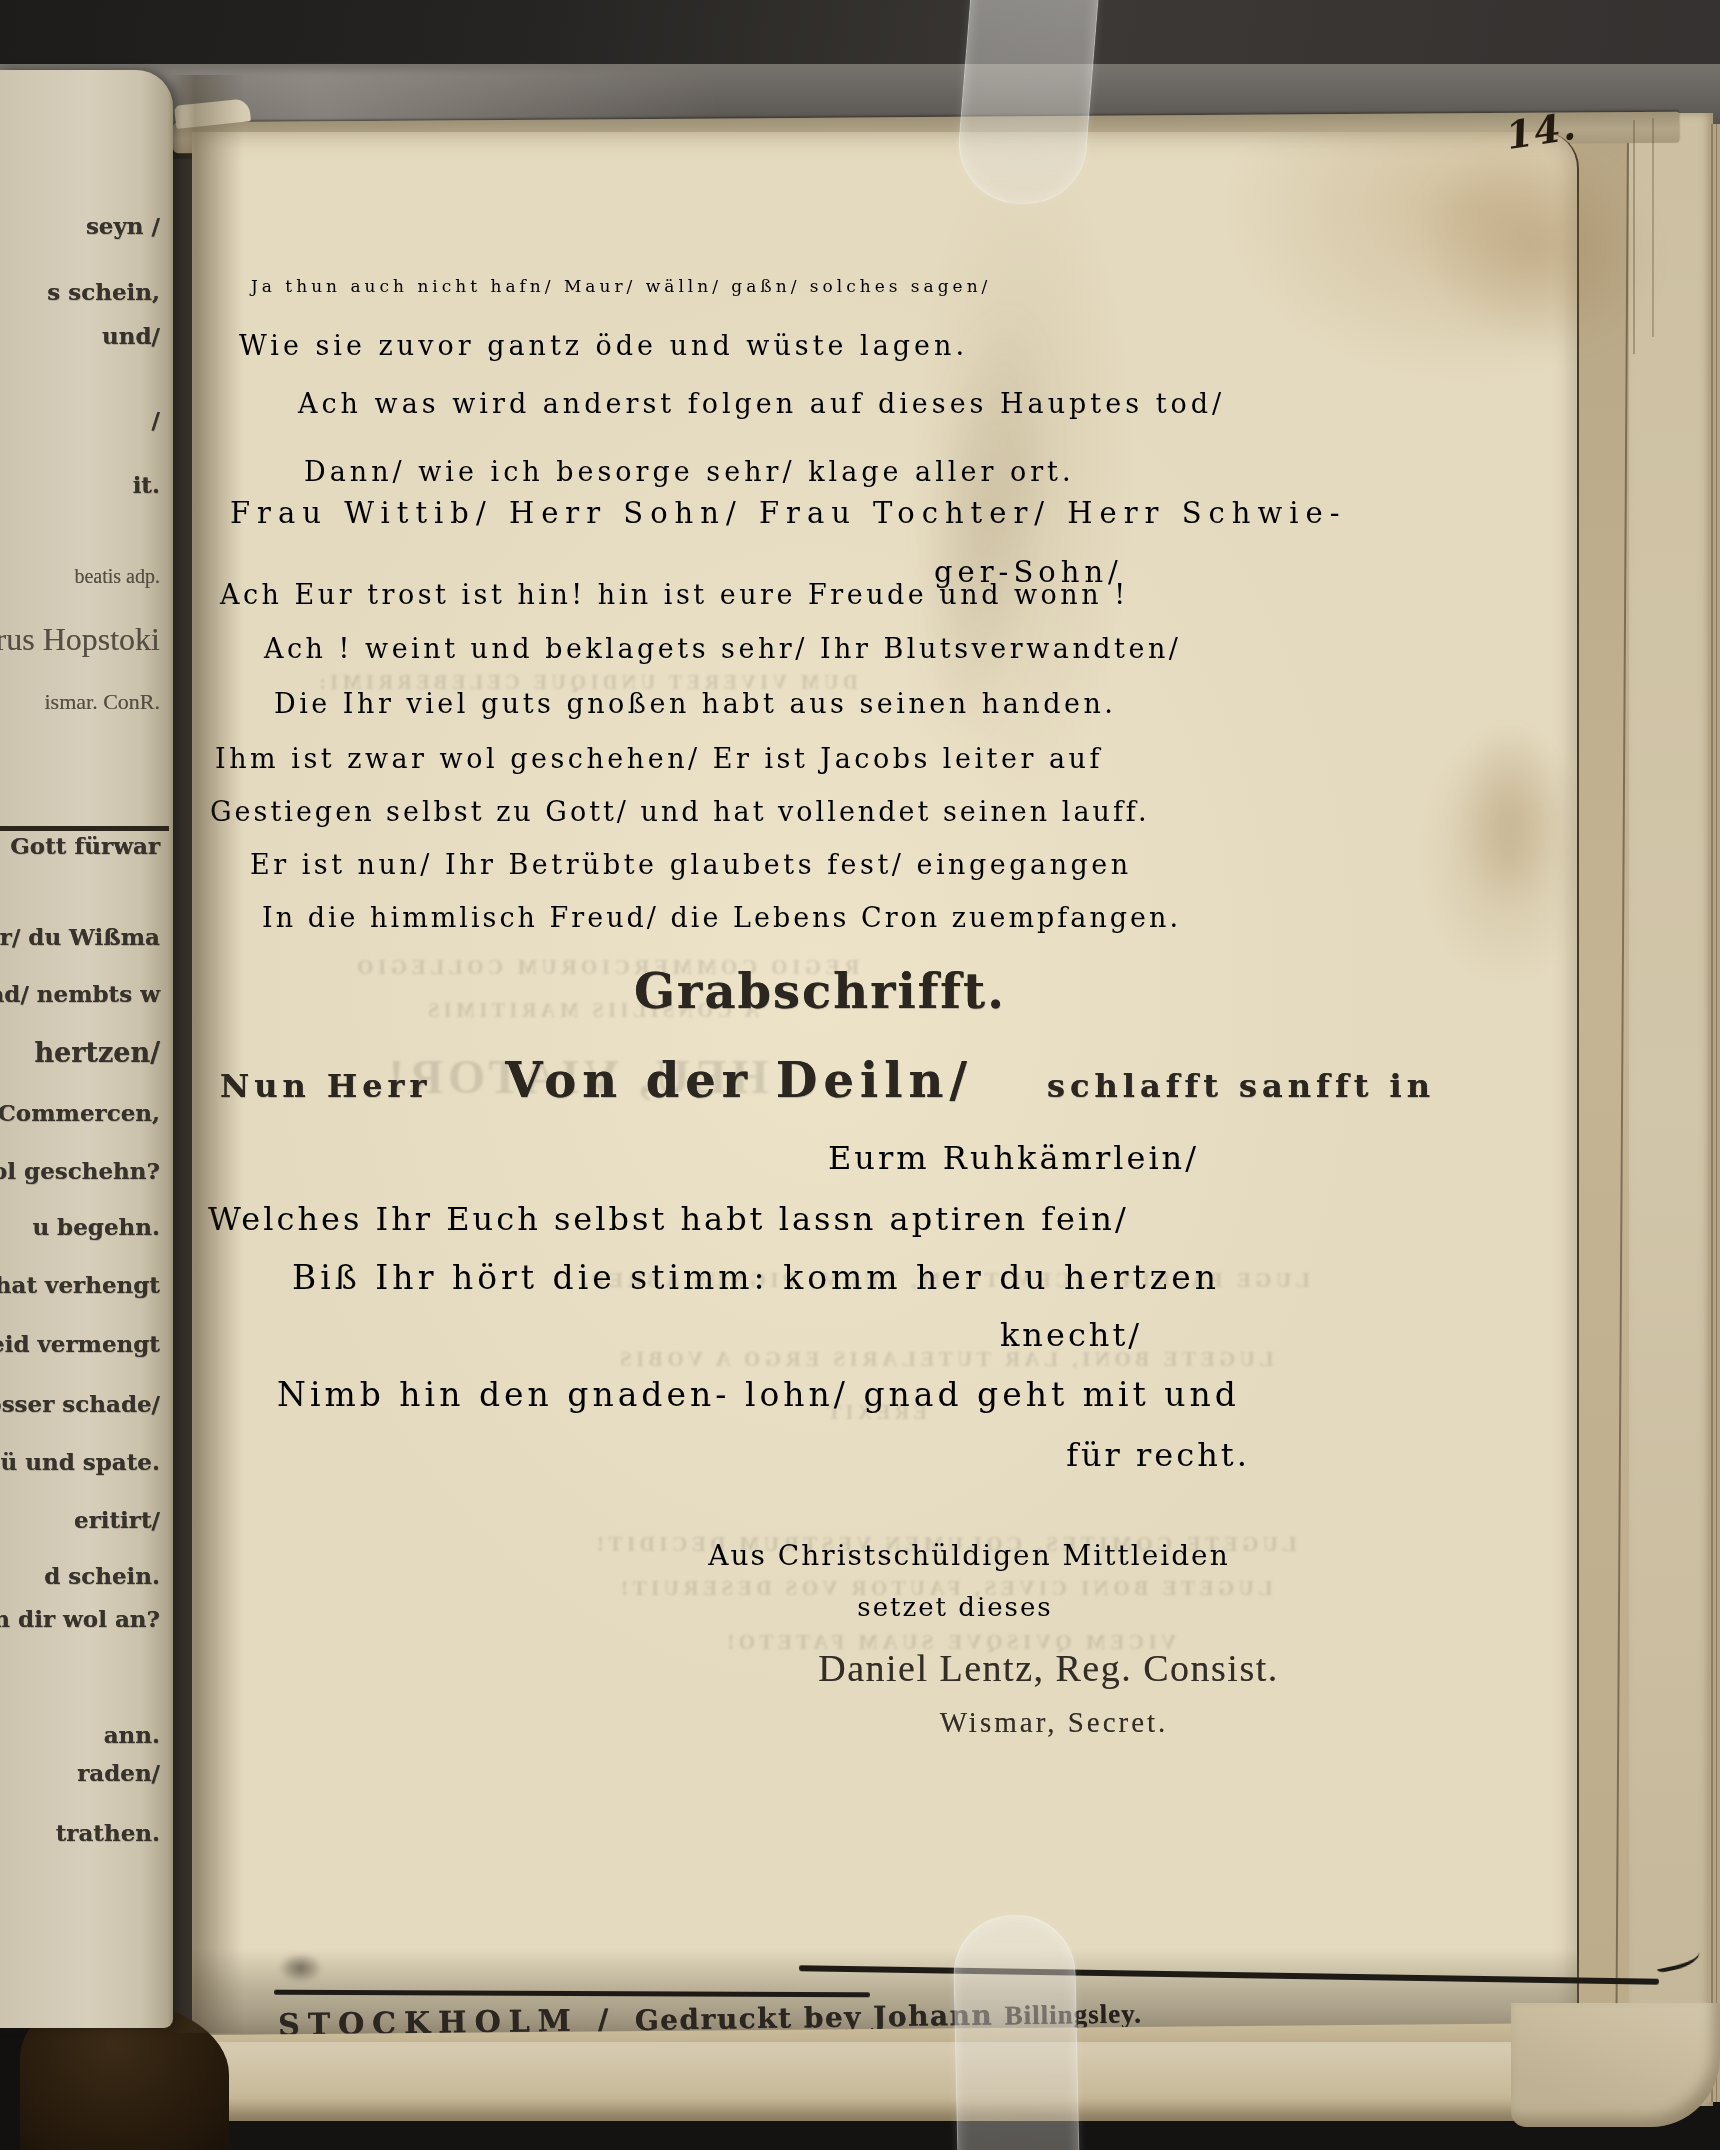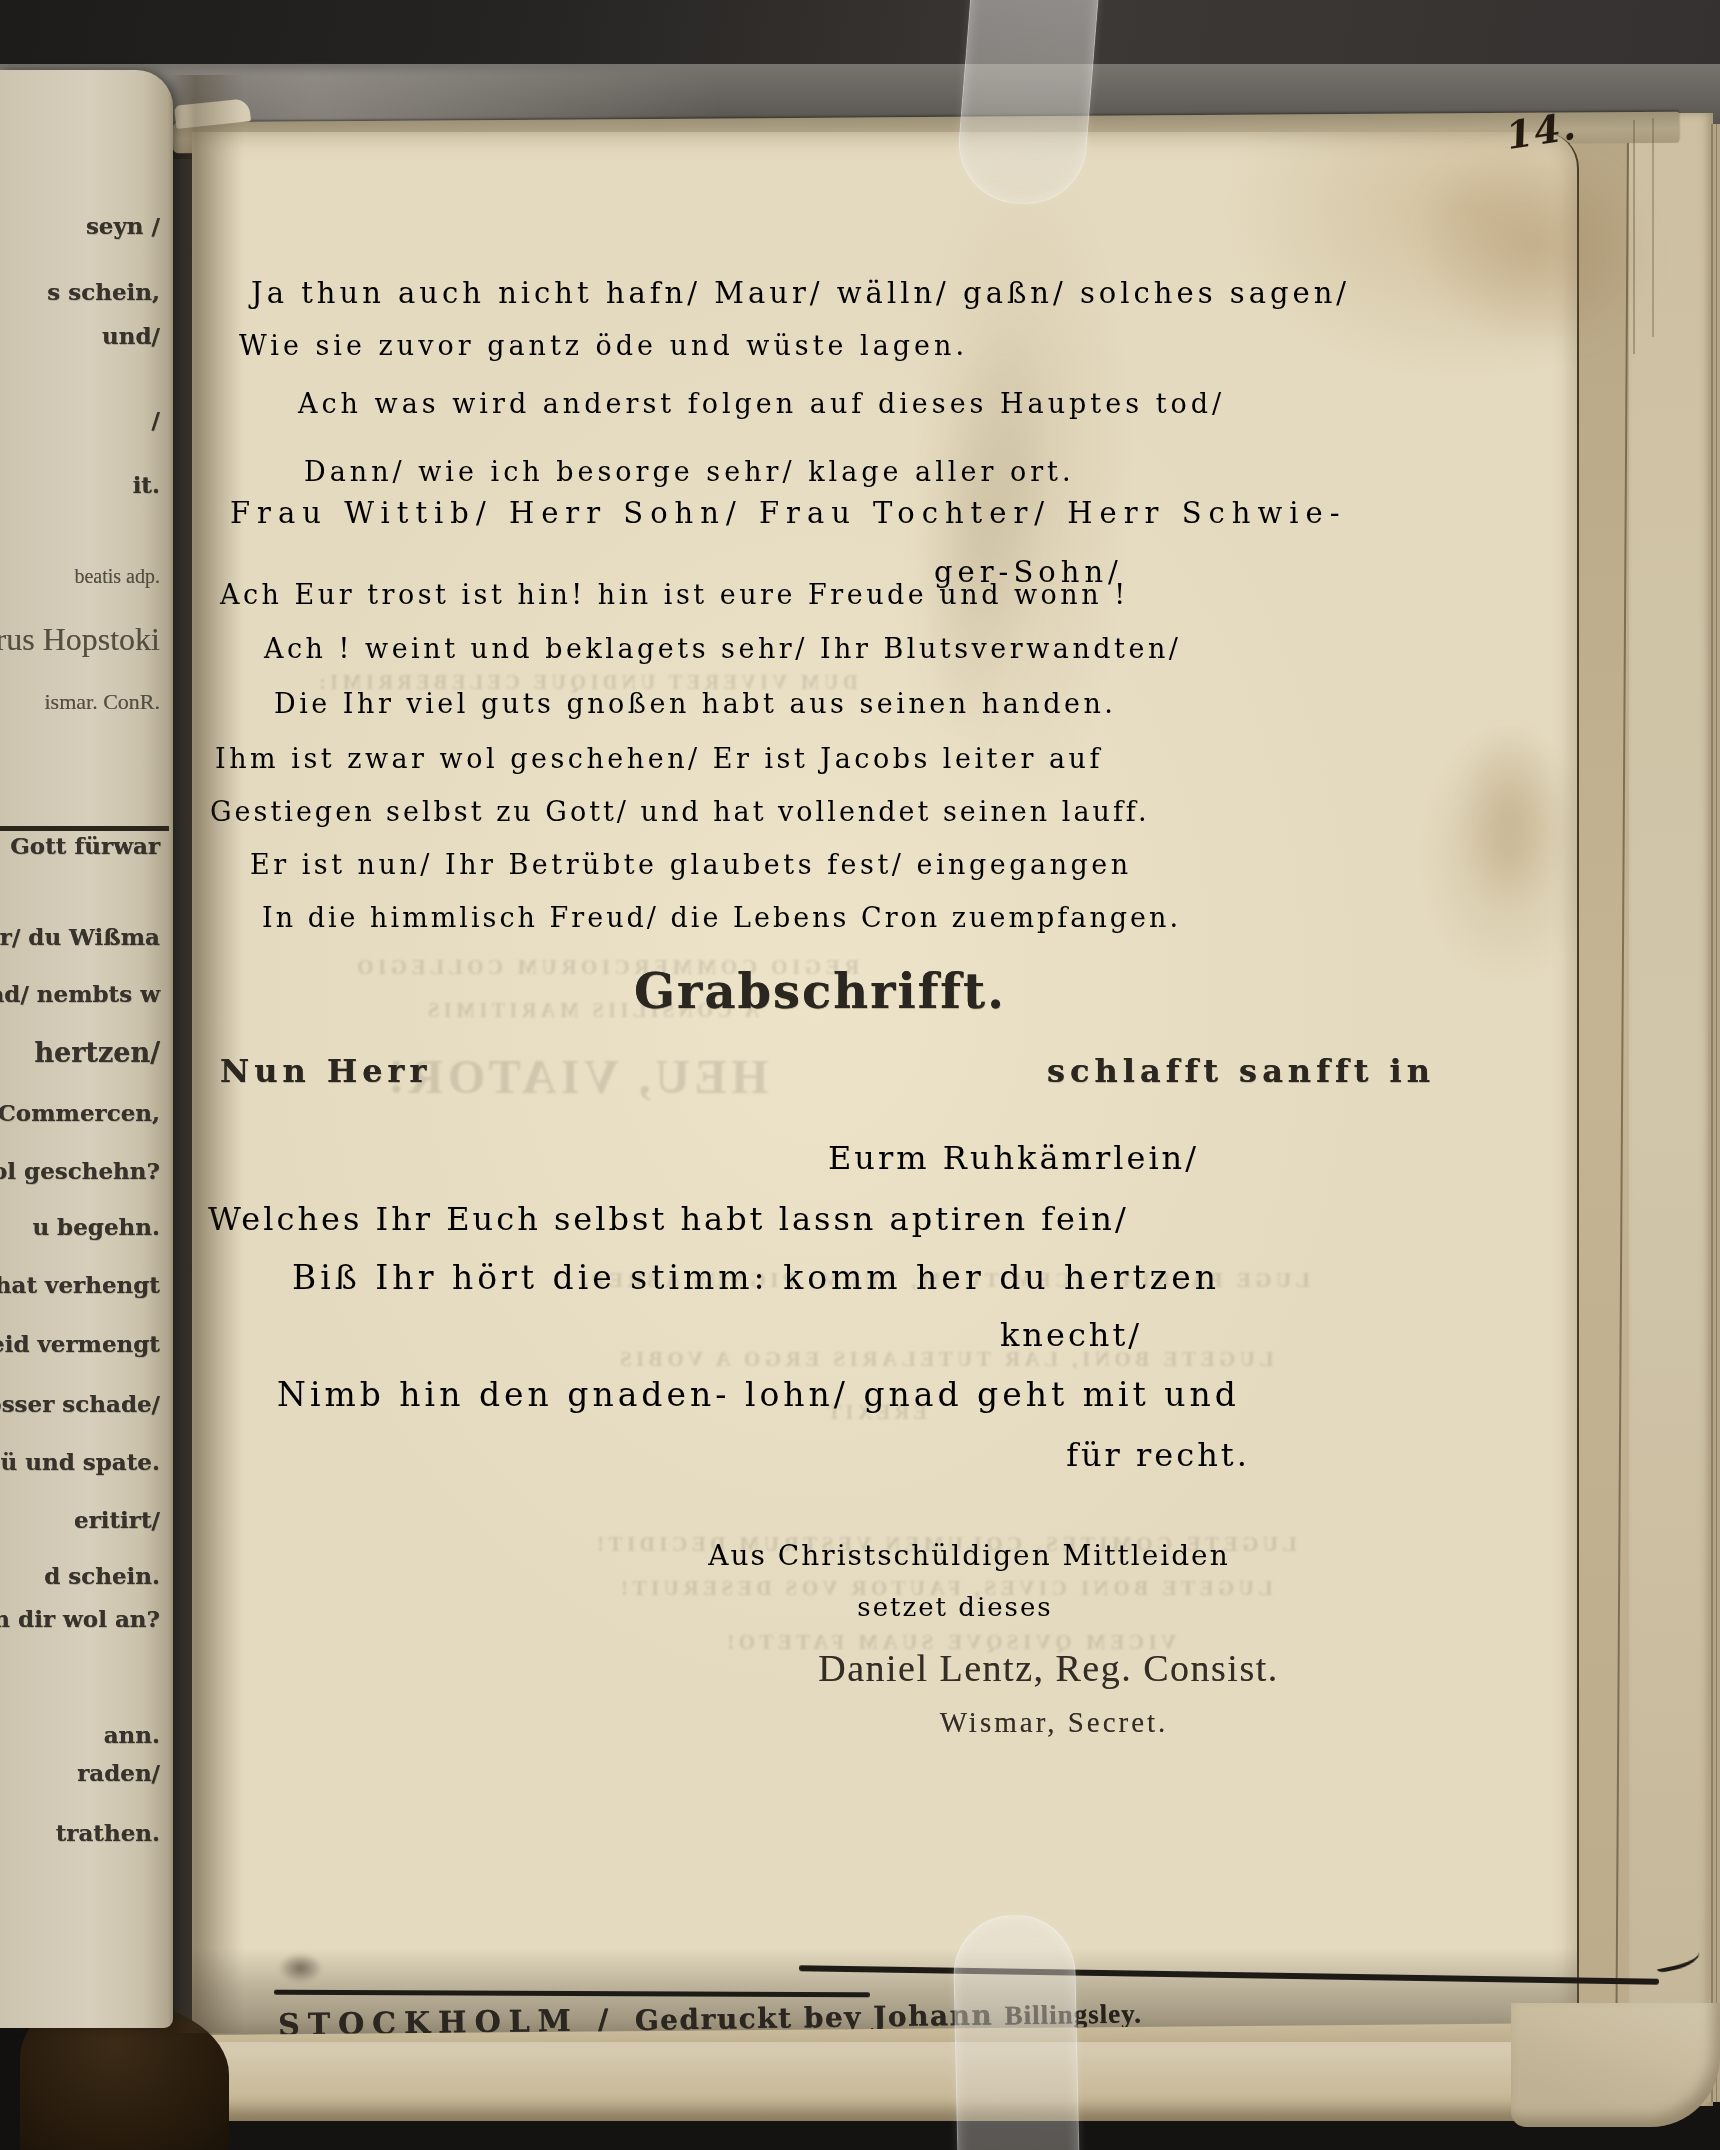--- a/index.html
+++ b/index.html
@@ -147,23 +147,24 @@
     <div class="gh" style="left: 507px; top: 1532px; width: 875px; font-size: 21px;">LUGETE COMITES, COLUMEN VESTRUM DECIDIT!</div>
     <div class="gh" style="left: 507px; top: 1576px; width: 875px; font-size: 21px;">LUGETE BONI CIVES, FAUTOR VOS DESERUIT!</div>
     <div class="gh" style="left: 572px; top: 1630px; width: 755px; font-size: 21px;">VICEM QVISQVE SUAM FATETO!</div>
     <div class="gh" style="left: 55px; top: 1817px; width: 159px; font-size: 23px;">NON</div>
   </div>
 
 <div class="abs" id="text-layer">
   <div class="line fr" id="heading" style="left: 611px; top: 963px; width: 418px; font-size: 48px;">Grabschrifft.</div>
   <div class="line fr" id="epitaph-l1" style="left: 220px; top: 1052px; width: 1215px;">
     <span style="font-size: 32px; letter-spacing: 5px;">Nun Herr </span>
+    <span style="font-size: 48px; letter-spacing: 6px;">Von der Deiln/</span>
     <span style="font-size: 32px; letter-spacing: 5px;"> schlafft sanfft in</span>
   </div>
-<div class="line abs " style="left: 251px; top: 276px; font-size: 29px; letter-spacing: 4px;">Ja thun auch nicht hafn/ Maur/ wälln/ gaßn/ solches sagen/</div>
+<div class="line abs " style="left: 251px; top: 276px; font-size: 17px; letter-spacing: 4px;">Ja thun auch nicht hafn/ Maur/ wälln/ gaßn/ solches sagen/</div>
     <div class="line abs " style="left: 239px; top: 330px; font-size: 27px; letter-spacing: 4px;">Wie sie zuvor gantz öde und wüste lagen.</div>
     <div class="line abs " style="left: 298px; top: 388px; font-size: 27px; letter-spacing: 4px;">Ach was wird anderst folgen auf dieses Hauptes tod/</div>
     <div class="line abs " style="left: 304px; top: 456px; font-size: 27px; letter-spacing: 4px;">Dann/ wie ich besorge sehr/ klage aller ort.</div>
     <div class="line abs " style="left: 230px; top: 496px; font-size: 29px; letter-spacing: 7px;">Frau Wittib/ Herr Sohn/ Frau Tochter/ Herr Schwie-</div>
     <div class="line abs " style="left: 934px; top: 555px; font-size: 29px; letter-spacing: 5px;">ger-Sohn/</div>
     <div class="line abs " style="left: 220px; top: 579px; font-size: 27px; letter-spacing: 3.5px;">Ach Eur trost ist hin! hin ist eure Freude und wonn !</div>
     <div class="line abs " style="left: 264px; top: 633px; font-size: 27px; letter-spacing: 3.5px;">Ach ! weint und beklagets sehr/ Ihr Blutsverwandten/</div>
     <div class="line abs " style="left: 274px; top: 688px; font-size: 27px; letter-spacing: 3.5px;">Die Ihr viel guts gnoßen habt aus seinen handen.</div>
     <div class="line abs " style="left: 215px; top: 743px; font-size: 27px; letter-spacing: 3.5px;">Ihm ist zwar wol geschehen/ Er ist Jacobs leiter auf</div>
     <div class="line abs " style="left: 210px; top: 796px; font-size: 27px; letter-spacing: 3px;">Gestiegen selbst zu Gott/ und hat vollendet seinen lauff.</div>

